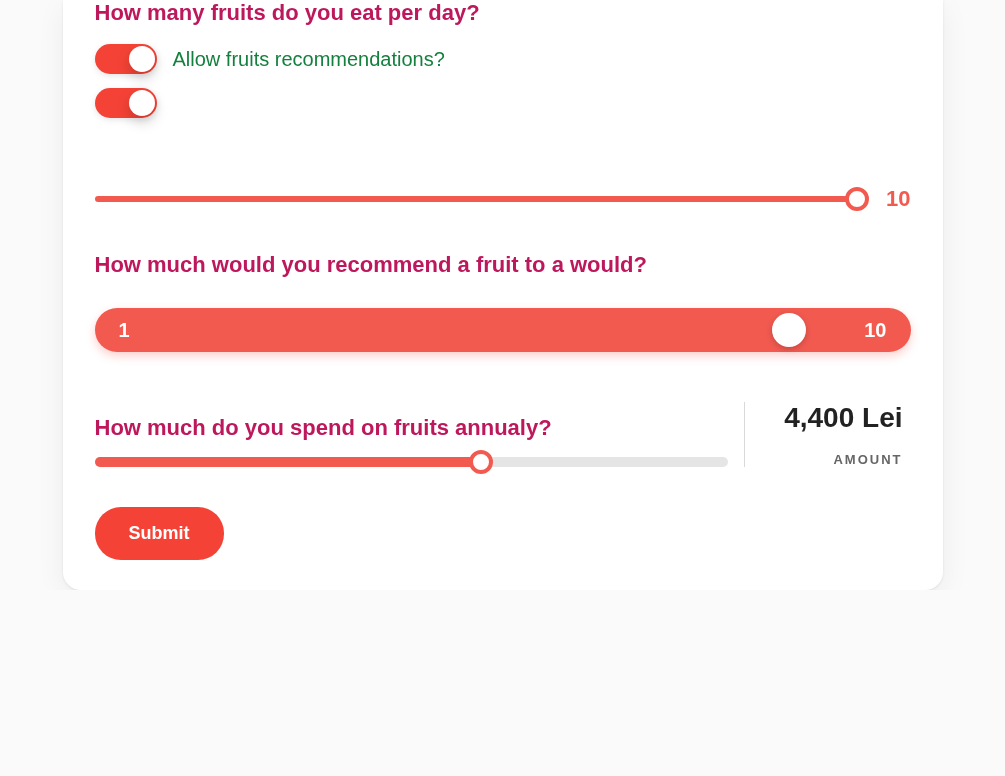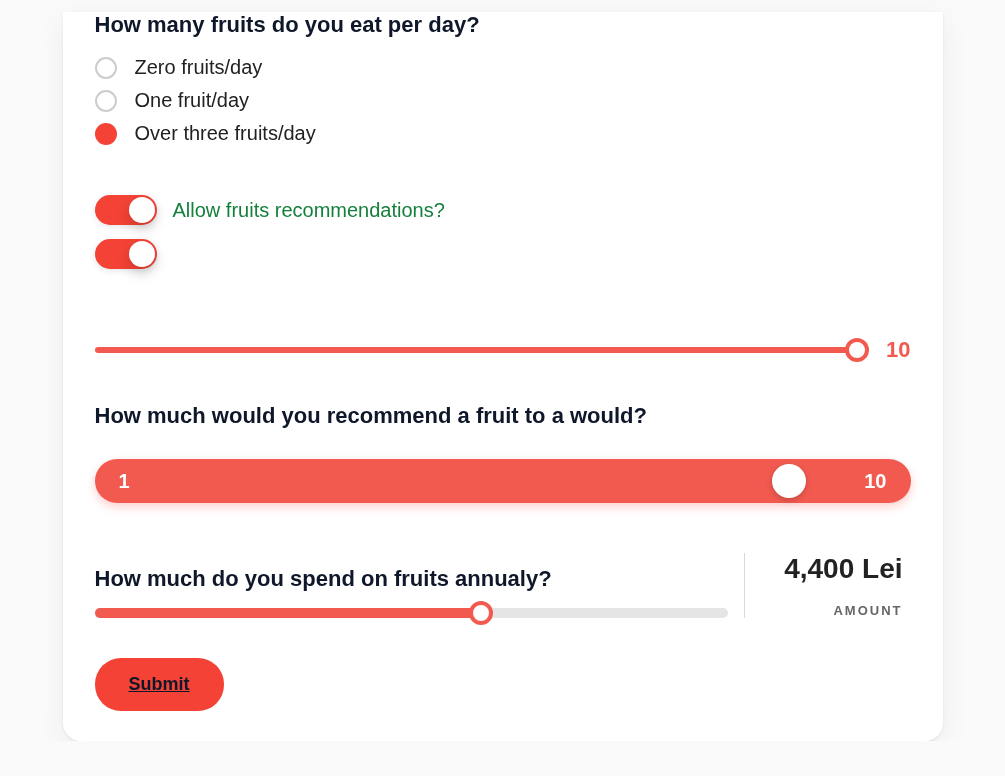--- a/index.html
+++ b/index.html
@@ -14,22 +14,22 @@
     margin: 0 auto;
     background: #fff;
     border-radius: 0 0 18px 18px;
     box-shadow: 0 1px 3px rgba(0,0,0,0.08), 0 8px 30px rgba(0,0,0,0.06);
     padding: 0 32px 30px 32px;
     position: relative;
   }
   .q-title {
     font-size: 22px;
     font-weight: 600;
-    color: #0f172a;
-    margin: 12px 0 18px 0;
+    color: #be185d;
+    margin: 0 0 18px 0;
   }
   
   .radio-group { margin-bottom: 50px; }
   .radio-row {
     display: flex;
     align-items: center;
     gap: 18px;
     margin: 10px 0;
     cursor: pointer;
   }
@@ -154,50 +154,35 @@
   .amount-box { text-align: right; min-width: 150px; padding-right: 8px;}
   .amount-value { font-size: 28px; font-weight: 700; color: #222;}
   .amount-label { font-size: 13px; letter-spacing: 2px; color: #666; font-weight: 600; margin-top: 18px;}
 
   
   .submit-btn {
     margin-top: 40px;
     display: inline-block;
     padding: 16px 34px;
     background: #f44336;
-    color: #0f172a;
+    color: #ffffff;
     font-size: 18px;
     font-weight: 600;
     border: none;
     border-radius: 26px;
     cursor: pointer;
-    text-decoration: underline;
   }
 </style>
 </head>
 <body>
 
 <div class="card">
 
   
   <div class="q-title">How many fruits do you eat per day?</div>
-  <div class="radio-group">
-    <div class="radio-row">
-      <span class="radio-circle"></span>
-      <span class="radio-label">Zero fruits/day</span>
-    </div>
-    <div class="radio-row">
-      <span class="radio-circle"></span>
-      <span class="radio-label">One fruit/day</span>
-    </div>
-    <div class="radio-row">
-      <span class="radio-circle checked"></span>
-      <span class="radio-label">Over three fruits/day</span>
-    </div>
-  </div>
 
   
   <div class="toggle-row">
     <div class="toggle">
       <div class="toggle-knob"></div>
     </div>
     <span class="toggle-label">Allow fruits recommendations?</span>
   </div>
   <div class="toggle-row">
     <div class="toggle">

